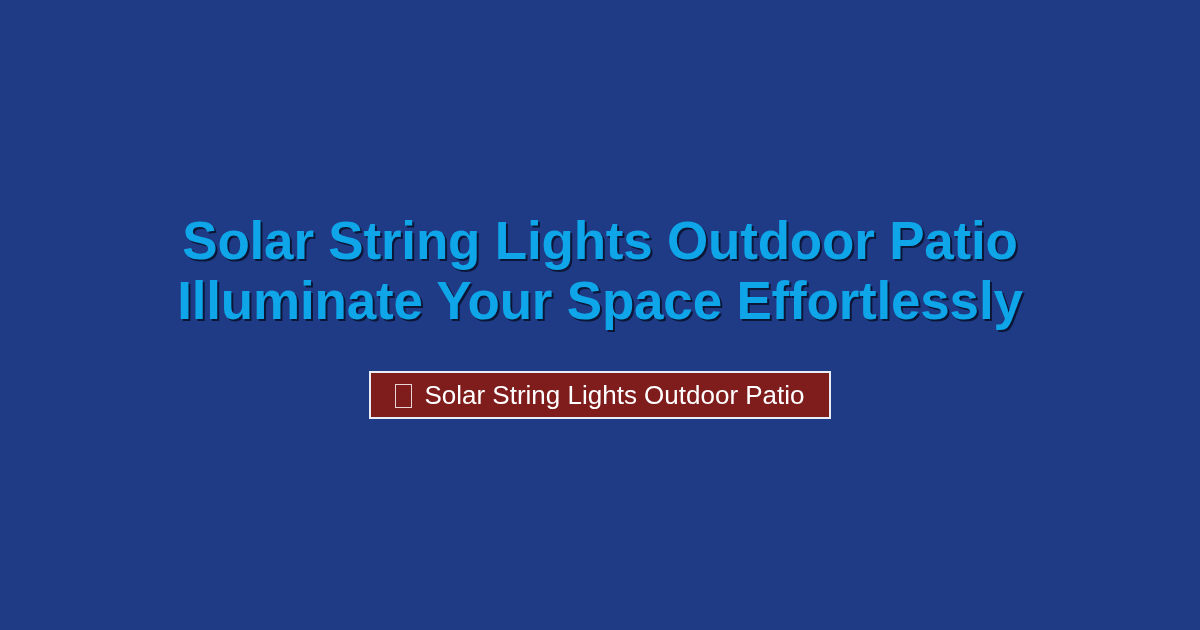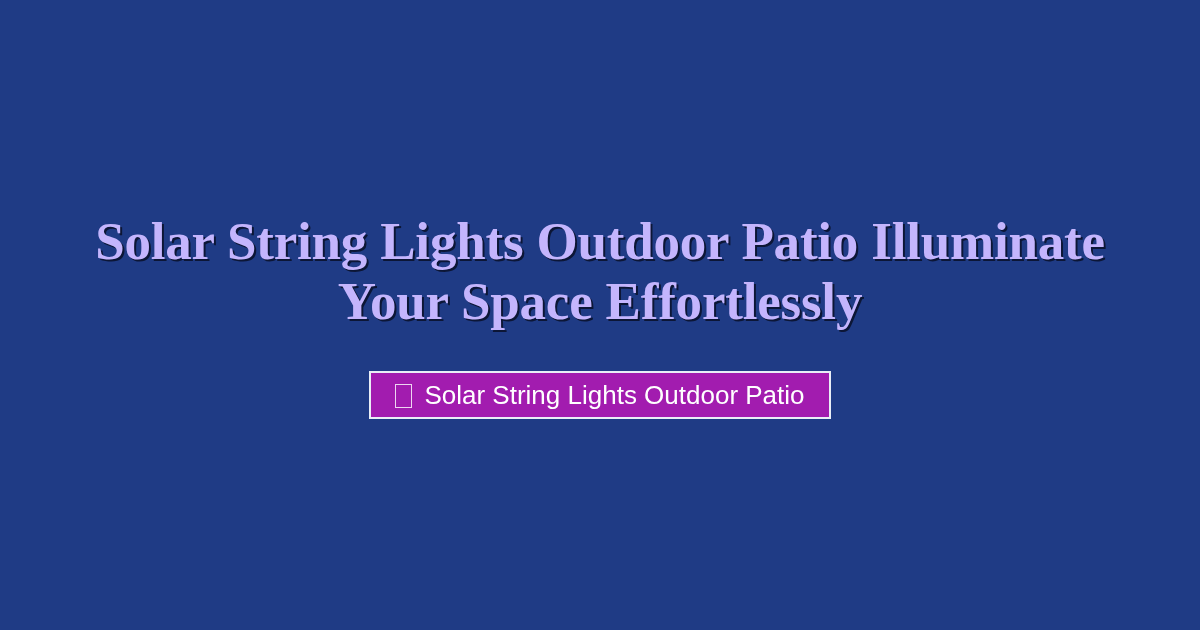--- a/index.html
+++ b/index.html
@@ -37,22 +37,22 @@
     align-items: center;
     justify-content: center;
   }
 
   .headline {
     margin: 0;
     padding: 0 80px;
     width: 1200px;
     box-sizing: border-box;
     text-align: center;
-    color: #c4b5fd;
-    font-family: Liberation Serif, serif;
+    color: #0ea5e9;
+    font-family: Liberation Sans, sans-serif;
     font-size: 53px;
     font-weight: bold;
     line-height: 60px;
     letter-spacing: -0.2px;
     text-shadow: 2px 2px 0 rgba(9, 16, 40, 0.85);
     white-space: pre-wrap;
   }
 
   .cta-wrap {
     margin-top: 40px;
@@ -62,21 +62,21 @@
   }
 
   .cta-button {
     box-sizing: border-box;
     display: inline-flex;
     align-items: center;
     justify-content: center;
     gap: 12px;
     height: 48px;
     padding: 0 24px;
-    background: #a21caf;
+    background: #7f1d1d;
     border: 2px solid #E9EEF6;
     border-radius: 0;
     color: #FFFFFF;
     font-family: "Liberation Sans", sans-serif;
     font-size: 26px;
     font-weight: normal;
     line-height: 1;
     text-decoration: none;
     cursor: pointer;
     white-space: nowrap;

